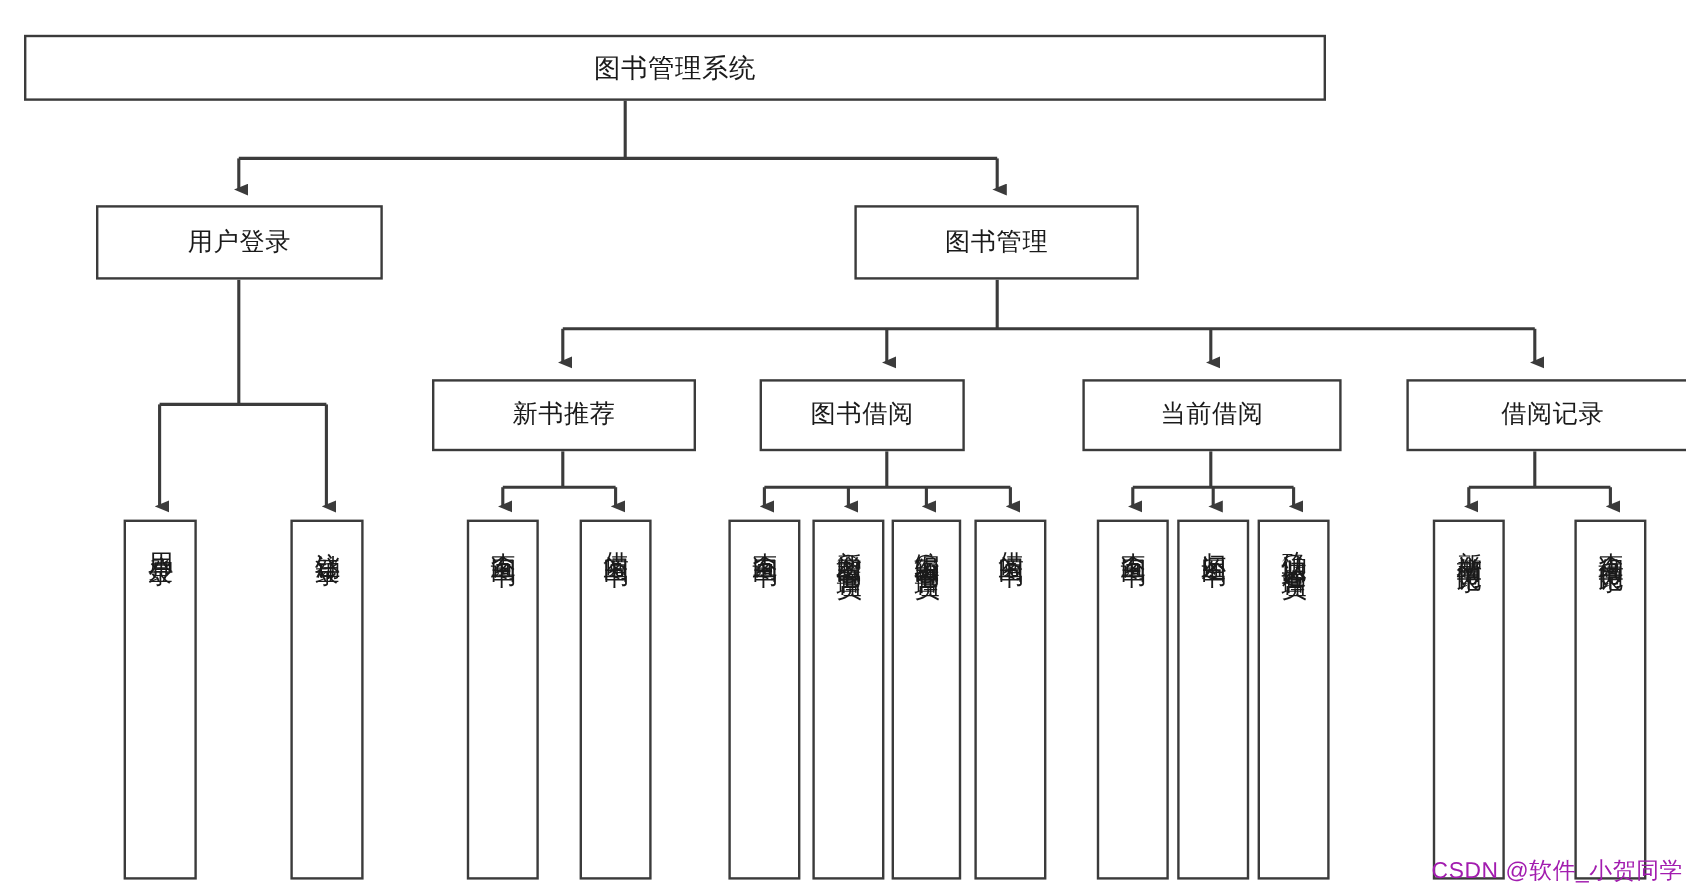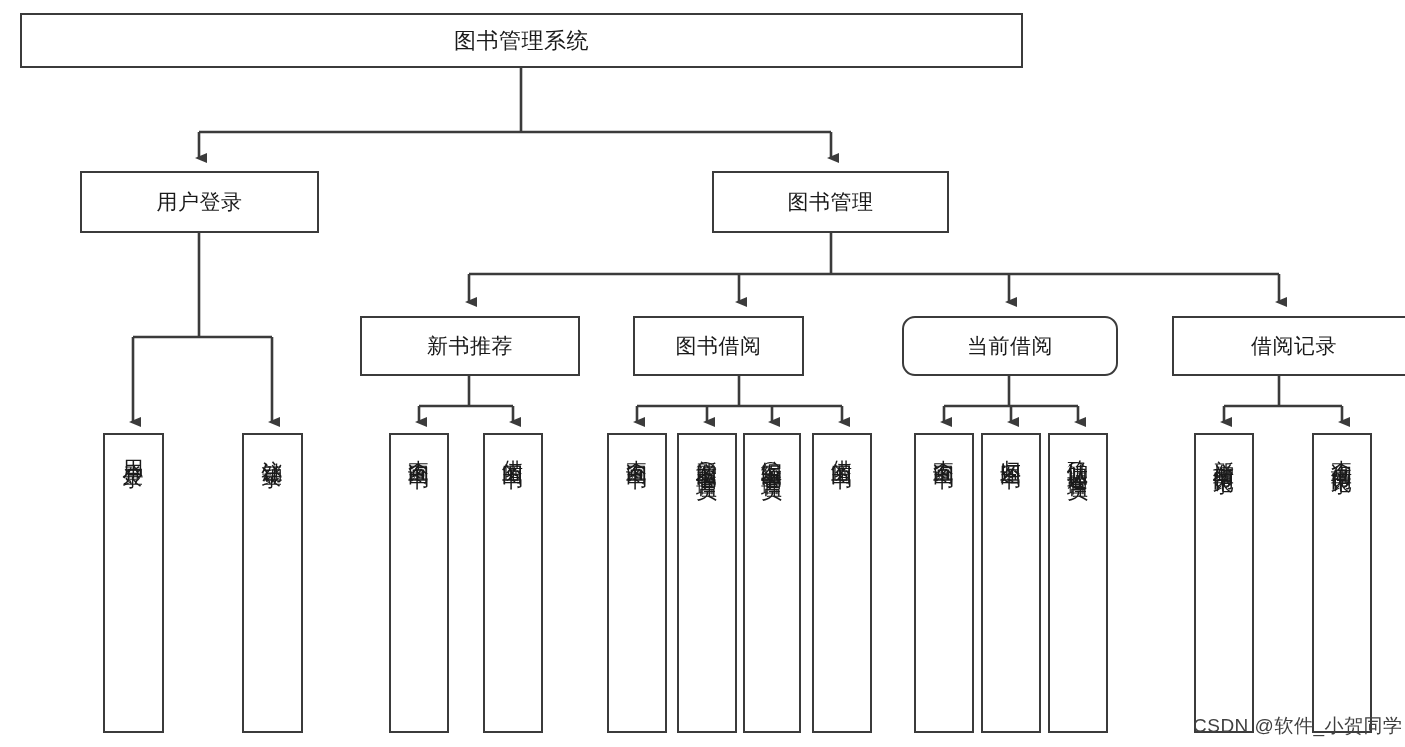--- a/index.html
+++ b/index.html
@@ -57,21 +57,21 @@
   }
   .node.v .lbl {
     writing-mode: vertical-rl;
     text-orientation: upright;
     font-size: 21px;
     line-height: 1.0;
     letter-spacing: 3px;
   }
   .watermark {
     position: absolute;
-    color: #404040;
+    color: #a21caf;
     font-size: 19px;
     white-space: pre;
     letter-spacing: 0.5px;
   }
 </style>
 </head>
 <body>
 
 <div id="canvas">
 
@@ -118,38 +118,38 @@
       <path d="M1011,406 L1011,422" marker-end="url(#arrow)"></path>
       <path d="M1078,406 L1078,422" marker-end="url(#arrow)"></path>
 
       <path d="M1279,376 L1279,406"></path>
       <path d="M1224,406 L1342,406"></path>
       <path d="M1224,406 L1224,422" marker-end="url(#arrow)"></path>
       <path d="M1342,406 L1342,422" marker-end="url(#arrow)"></path>
     </g>
   </svg>
 
-  <div class="node h root" style="left:20px; top:13px; width:1003px; height:55px;align-items:center;">
+  <div class="node h root" style="left:20px; top:29px; width:1085px; height:55px;align-items:center;">
     <span class="lbl">图书管理系统</span>
   </div>
 
   <div class="node h" style="left:80px; top:171px; width:239px; height:62px;">
     <span class="lbl">用户登录</span>
   </div>
   <div class="node h" style="left:360px; top:316px; width:220px; height:60px;">
     <span class="lbl">新书推荐</span>
   </div>
 
   <div class="node h" style="left:712px; top:171px; width:237px; height:62px;">
     <span class="lbl">图书管理</span>
   </div>
   <div class="node h" style="left:633px; top:316px; width:171px; height:60px;">
     <span class="lbl">图书借阅</span>
   </div>
-  <div class="node h" style="left:902px; top:316px; width:216px; height:60px;border-radius:13px;">
+  <div class="node h" style="left:902px; top:316px; width:216px; height:60px;">
     <span class="lbl">当前借阅</span>
   </div>
   <div class="node h" style="left:1172px; top:316px; width:244px; height:60px;">
     <span class="lbl">借阅记录</span>
   </div>
 
   <div class="node v" style="left:103px; top:433px; width:61px; height:300px;">
     <span class="lbl">用户登录</span>
   </div>
   <div class="node v" style="left:242px; top:433px; width:61px; height:300px;">

